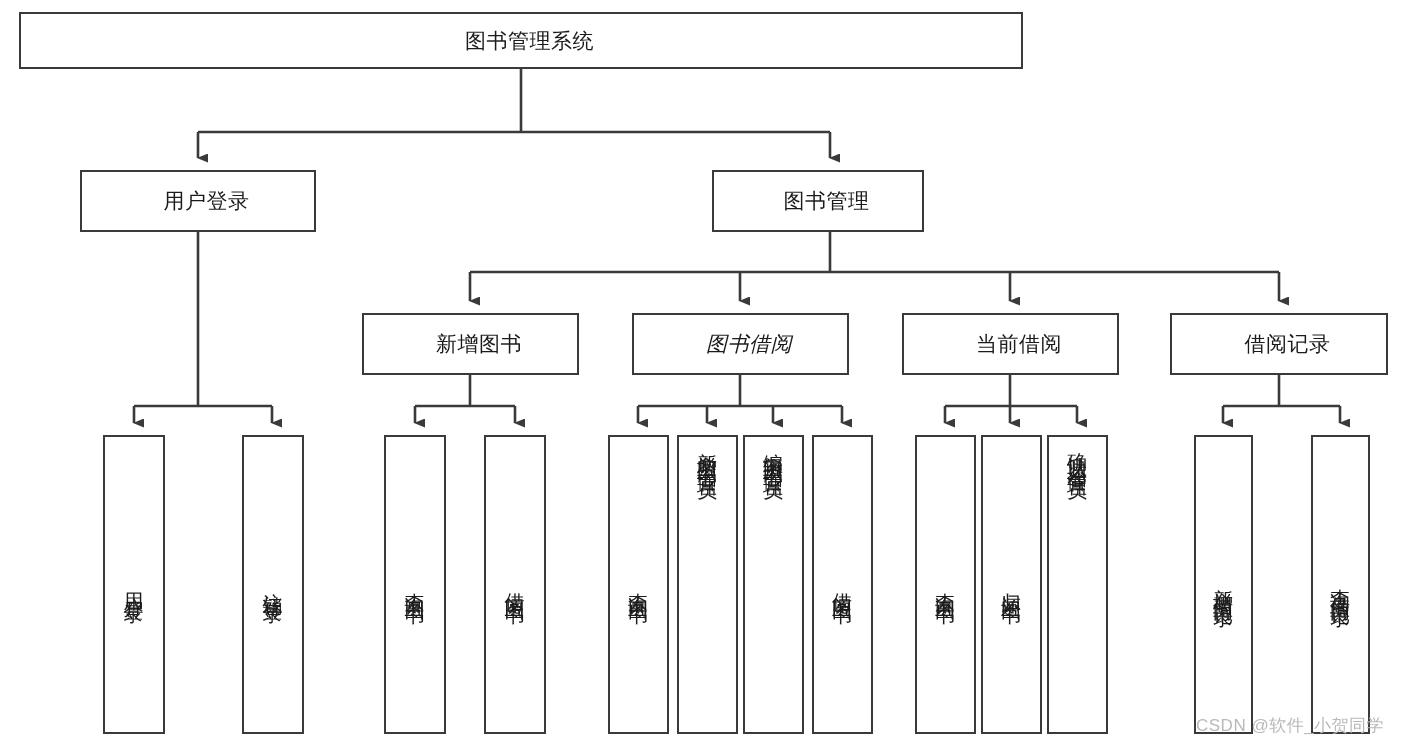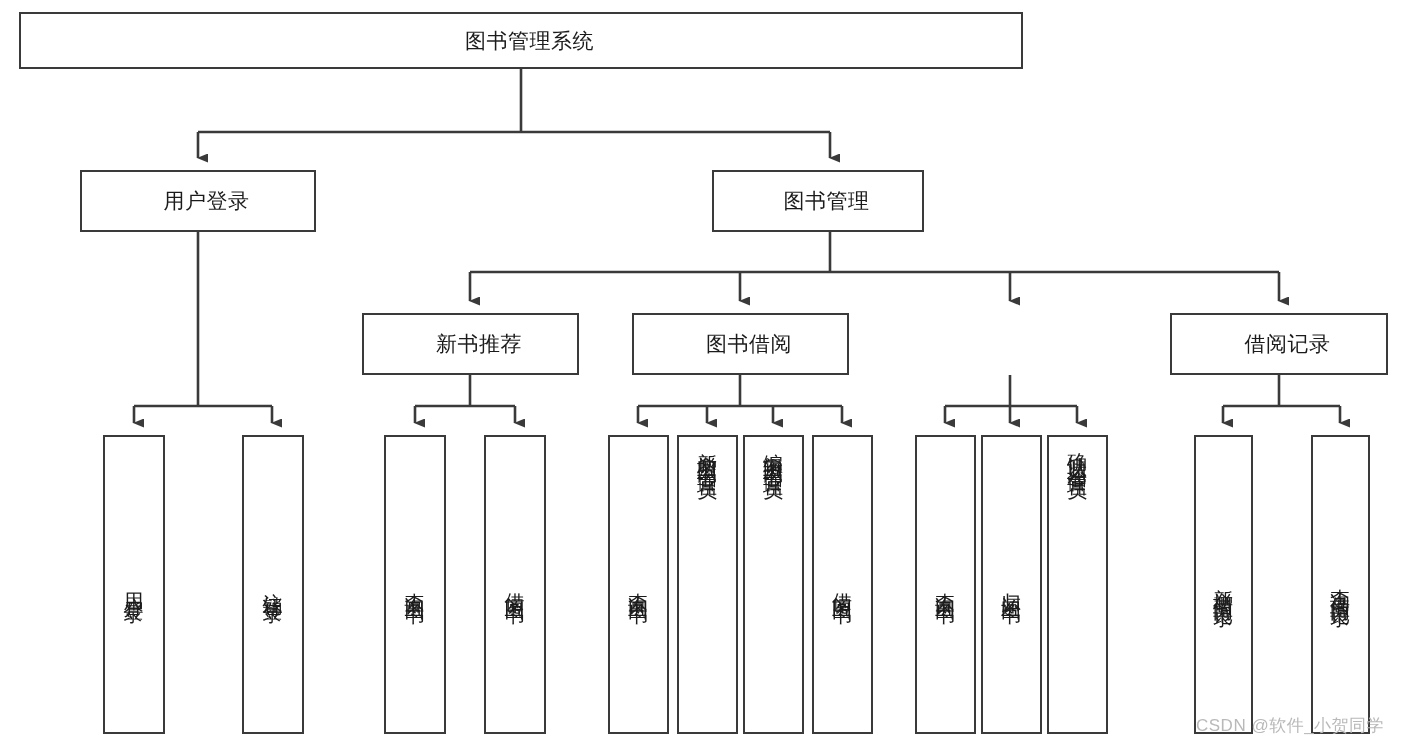--- a/index.html
+++ b/index.html
@@ -125,24 +125,27 @@
   </div>
 
   <div class="node h" style="left:80px;top:170px;width:236px;height:62px;">
     <span>用户登录</span>
   </div>
   <div class="node h" style="left:712px;top:170px;width:212px;height:62px;">
     <span>图书管理</span>
   </div>
 
   <div class="node h" style="left:362px;top:313px;width:217px;height:62px;">
-    <span>新书推荐</span>
+    <span>新增图书</span>
   </div>
-  <div class="node h" style="left:632px;top:313px;width:217px;height:62px;">
+  <div class="node h" style="left:632px;top:313px;width:217px;height:62px;font-style:italic;">
     <span>图书借阅</span>
+  </div>
+  <div class="node h" style="left:902px;top:313px;width:217px;height:62px;">
+    <span>当前借阅</span>
   </div>
   <div class="node h" style="left:1170px;top:313px;width:218px;height:62px;text-align:center;">
     <span>借阅记录</span>
   </div>
 
   <div class="node v" style="left:103px;top:435px;width:62px;height:299px;">
     <span class="vtext">用户登录</span>
   </div>
   <div class="node v" style="left:242px;top:435px;width:62px;height:299px;">
     <span class="vtext">注销登录</span>

